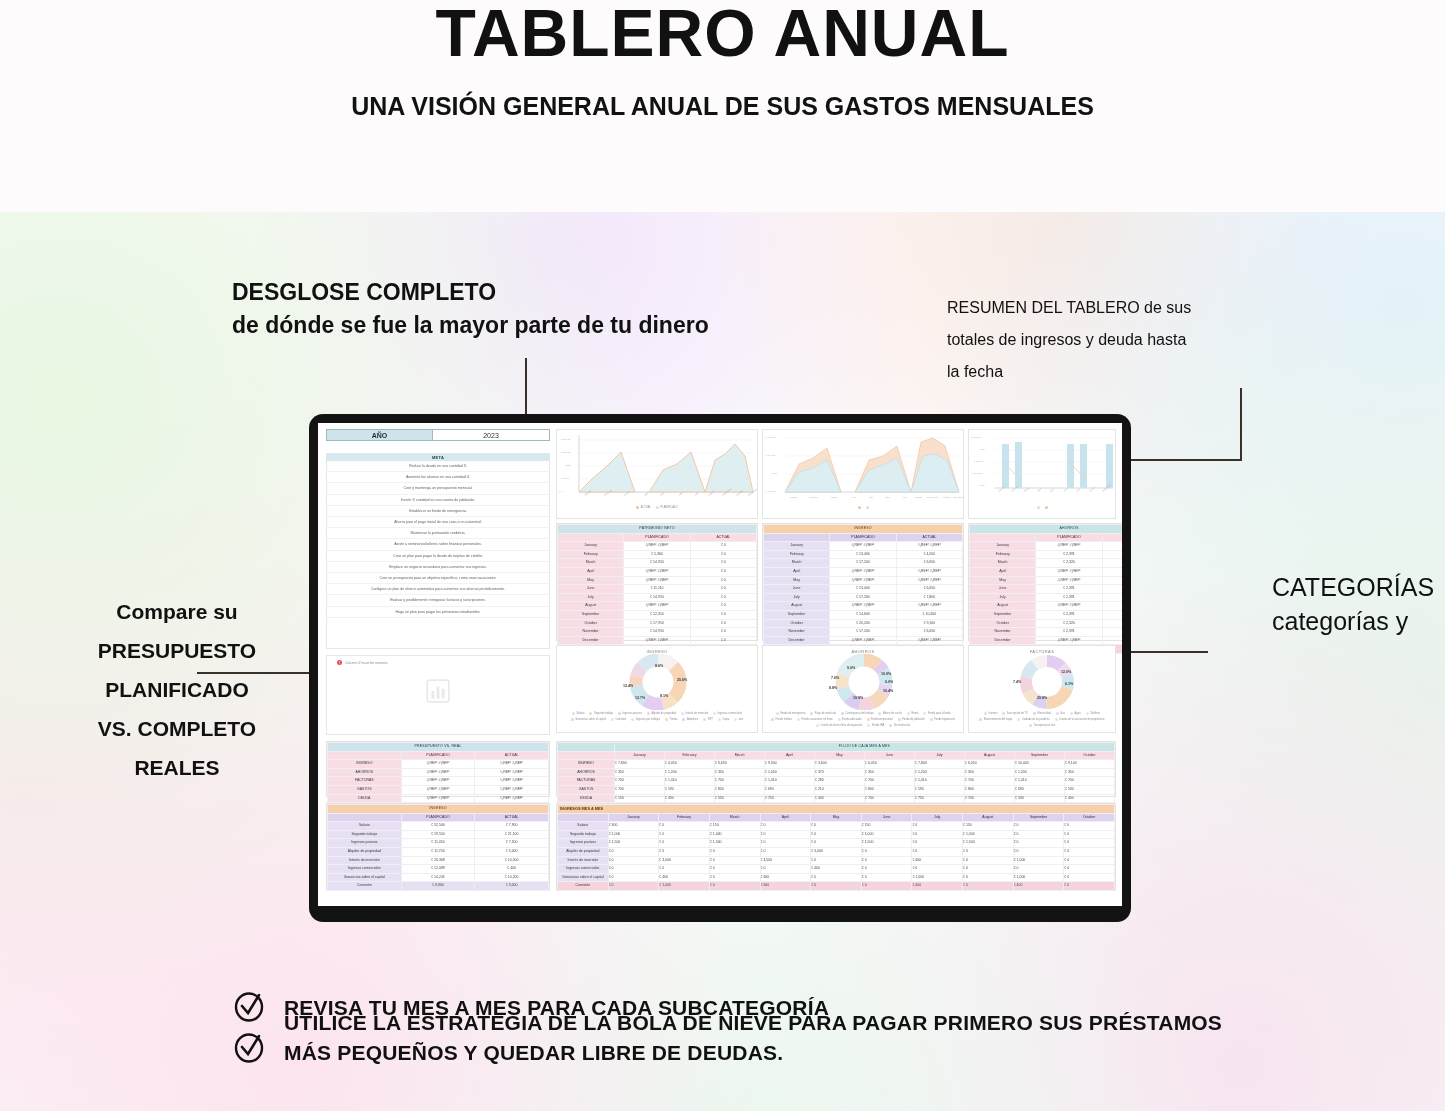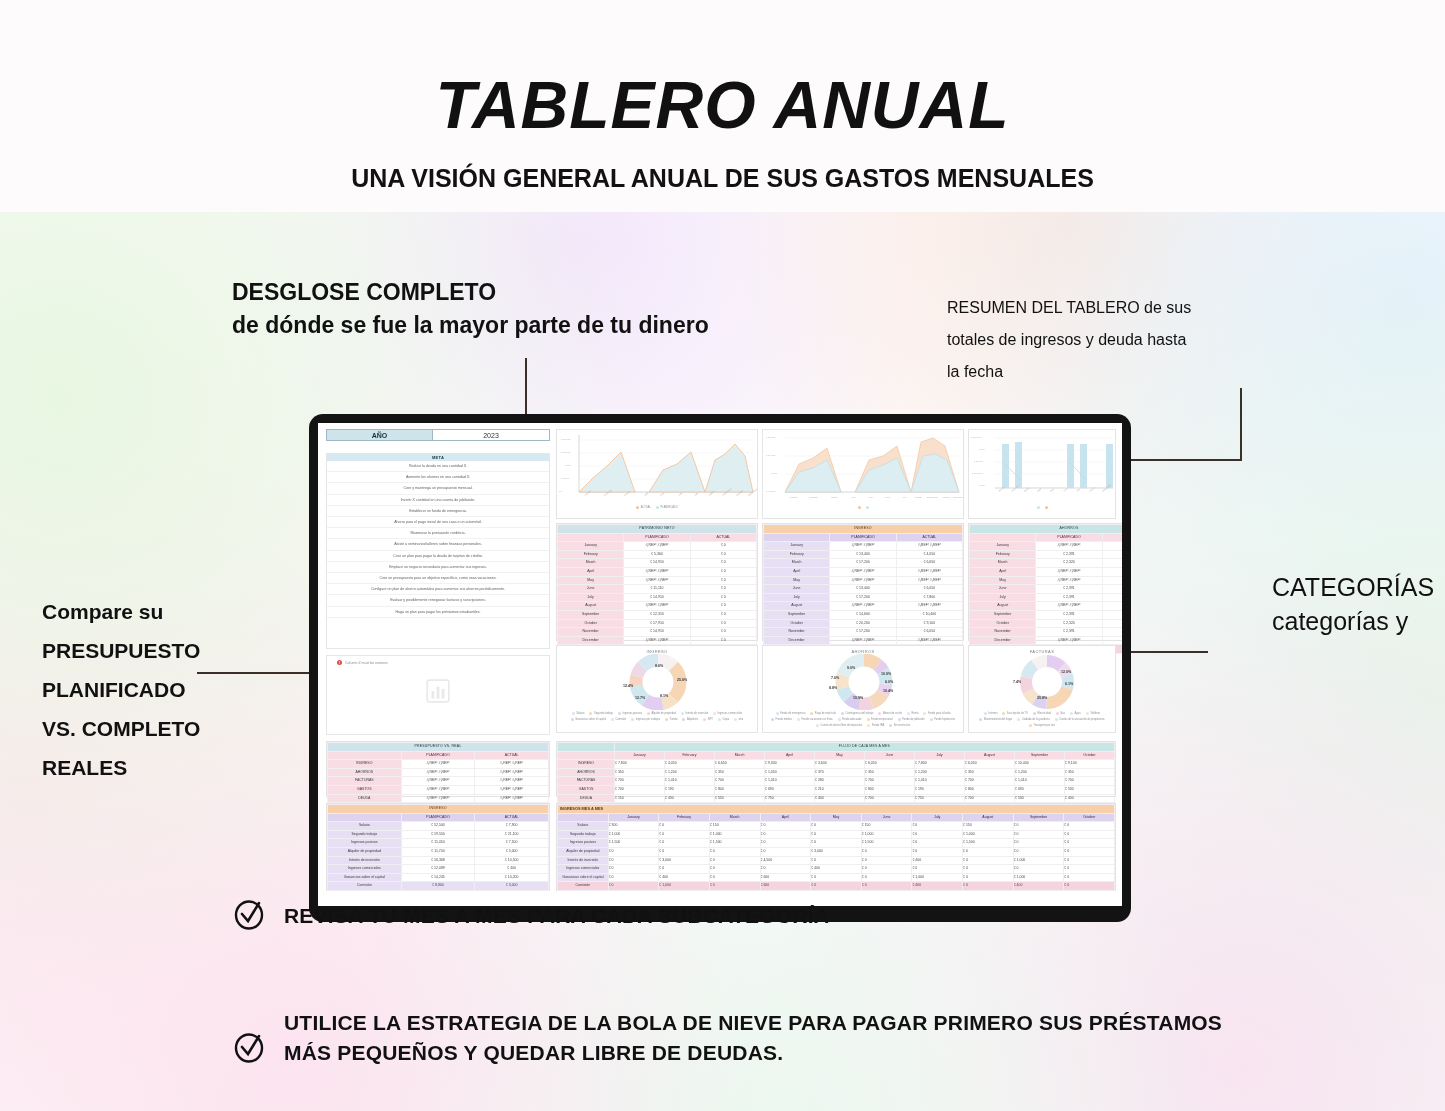--- a/index.html
+++ b/index.html
@@ -22,32 +22,32 @@
       radial-gradient(circle at 74% 20%, #fbe9e0 0%, rgba(251,233,224,0) 26%),
       radial-gradient(circle at 40% 22%, #f3e7fb 0%, rgba(243,231,251,0) 30%),
       linear-gradient(180deg,#fdfafc 0%,#fbfbfb 100%);
   }
   .bg-white-top{
     position:absolute;left:0;top:0;width:1445px;height:212px;background:#fdfbfc;
   }
   
   .hdr{position:absolute;left:0;top:0;width:1445px;text-align:center;}
   .hdr h1{
-    margin:0;padding-top:72px;
-    font-size:66px;line-height:66px;font-weight:bold;letter-spacing:1px;color:#111;font-style:italic;
+    margin:0;
+    font-size:66px;line-height:66px;font-weight:bold;letter-spacing:1px;color:#111;
   }
   .hdr h2{
     margin:0;padding-top:26px;
     font-size:25px;line-height:28px;font-weight:bold;letter-spacing:0px;color:#121212;
   }
   
   .callout{position:absolute;color:#111;}
   .ann-1{left:232px;top:276px;width:660px;font-size:23px;line-height:33px;font-weight:bold;}
   .ann-2{left:947px;top:292px;width:460px;font-size:16px;line-height:32px;font-weight:normal;}
-  .ann-3{left:42px;top:592px;width:270px;font-size:21px;line-height:39px;font-weight:bold;}
+  .ann-3{left:42px;top:592px;width:270px;font-size:21px;line-height:39px;font-weight:bold;text-align:center;}
   .ann-4{left:1272px;top:570px;width:230px;font-size:25px;line-height:34px;font-weight:normal;}
 
   
   .ln{position:absolute;background:#3a3027;}
   .arrowhead{position:absolute;width:0;height:0;}
 
   
   .device{
     position:absolute;left:309px;top:414px;width:822px;height:508px;
     background:#131313;border-radius:14px;padding:9px 9px 16px 9px;box-sizing:border-box;
@@ -1157,21 +1157,21 @@
                 <td class="numl tot-pink">€ 0</td>
               </tr>
             </tbody>
         </table>
       </div>
 
     </div>
   </div>
 </div>
 
-<div class="check" style="left:232px;top:901px;width:1010px;">
+<div class="check" style="left:232px;top:993px;width:1010px;">
   <span class="chk-icon">
     <svg width="34" height="34" viewBox="0 0 34 34">
       <ellipse cx="17" cy="18" rx="13" ry="13.5" fill="none" stroke="#111" stroke-width="2.4"></ellipse>
       <path d="M10 17 L16 24 L27 6" fill="none" stroke="#111" stroke-width="2.6" stroke-linecap="round"></path>
     </svg>
   </span>
   <span class="chk-txt">REVISA TU MES A MES PARA CADA SUBCATEGORÍA</span>
 </div>
 
 <div class="check" style="left:232px;top:1008px;width:1010px;align-items:flex-end;">

